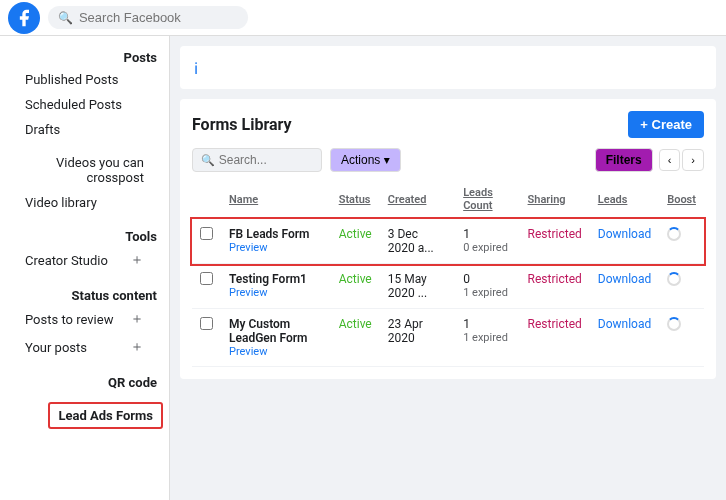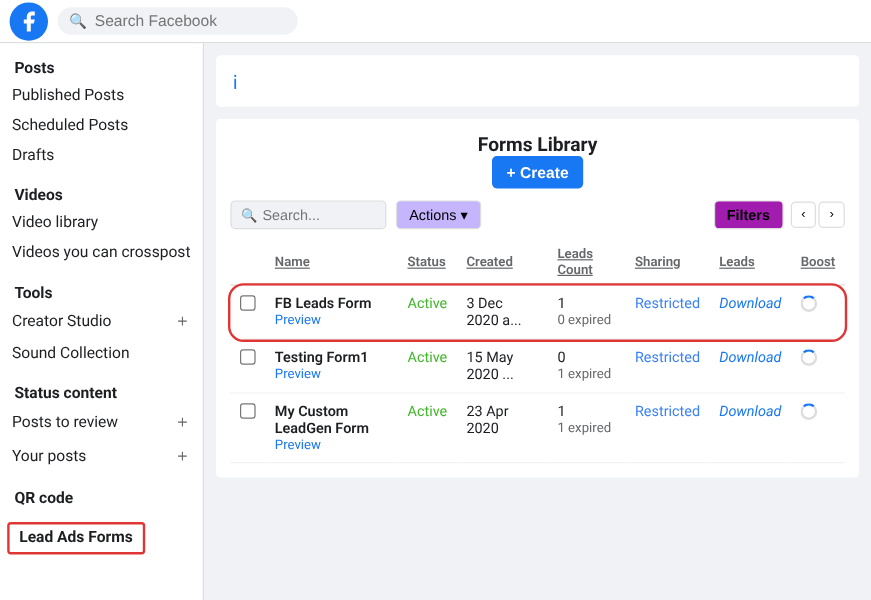--- a/index.html
+++ b/index.html
@@ -10,37 +10,37 @@
     .fb-logo { width: 32px; height: 32px; background: #1877f2; border-radius: 50%; display: flex; align-items: center; justify-content: center; flex-shrink: 0; }
     .fb-logo svg { width: 20px; height: 20px; fill: #fff; }
     .search-bar { display: flex; align-items: center; background: #f0f2f5; border-radius: 20px; padding: 4px 10px; gap: 6px; width: 200px; }
     .search-bar input { border: none; background: transparent; font-size: 13px; outline: none; width: 100%; color: #b91c1c; }
     .search-icon { color: #65676b; font-size: 12px; }
 
     
     .main { display: flex; flex: 1; overflow: hidden; }
 
     
-    .sidebar { width: 170px; background: #fff; border-right: 1px solid #ddd; overflow-y: auto; padding: 8px 0; flex-shrink: 0; }
+    .sidebar { width: 170px; background: #fff; border-right: 1px solid #ddd; overflow-y: auto; padding: 8px 0; flex-shrink: 0; text-align: right; }
     .sidebar-section-title { font-weight: 700; font-size: 13px; padding: 6px 12px 2px; color: #1c1e21; }
-    .sidebar-item { padding: 5px 10px; font-size: 13px; color: #1c1e21; cursor: pointer; display: flex; align-items: center; justify-content: space-between; }
+    .sidebar-item { padding: 5px 25px; font-size: 13px; color: #1c1e21; cursor: pointer; display: flex; align-items: center; justify-content: space-between; }
     .sidebar-expand { color: #65676b; font-size: 14px; }
     .sidebar-divider { height: 8px; }
 
     
     .content { flex: 1; overflow-y: auto; padding: 10px; background: #f0f2f5; position: relative; }
 
     
     .info-banner { background: #fff; border-radius: 4px; padding: 10px 14px; display: flex; gap: 10px; margin-bottom: 10px; font-size: 12px; color: #1c1e21; align-items: flex-start; }
     .info-icon { color: #1877f2; font-size: 16px; flex-shrink: 0; margin-top: 1px; }
     .info-banner a { color: #1877f2; text-decoration: none; }
 
     
     .panel { background: #fff; border-radius: 4px; padding: 12px; }
-    .panel-header { display: flex; align-items: center; justify-content: space-between; margin-bottom: 10px; flex-direction: column; }
+    .panel-header { display: flex; align-items: center; justify-content: space-between; margin-bottom: 10px; }
     .panel-title { font-size: 16px; font-weight: 700; color: #1c1e21; }
     .create-btn { background: #1877f2; color: #fff; border: none; border-radius: 4px; padding: 6px 12px; font-size: 13px; font-weight: 600; cursor: pointer; display: flex; align-items: center; gap: 4px; }
 
     
     .toolbar { display: flex; align-items: center; gap: 8px; margin-bottom: 8px; }
     .toolbar-search { display: flex; align-items: center; background: #f0f2f5; border: 1px solid #ddd; border-radius: 4px; padding: 4px 8px; gap: 4px; width: 130px; }
     .toolbar-search input { border: none; background: transparent; font-size: 12px; outline: none; width: 100%; }
     .actions-btn { background: #c4b5fd; border: 1px solid #ddd; border-radius: 4px; padding: 4px 10px; font-size: 12px; cursor: pointer; display: flex; align-items: center; gap: 4px; }
     .toolbar-right { margin-left: auto; display: flex; align-items: center; gap: 6px; }
     .filters-btn { background: #a21caf; border: 1px solid #ddd; border-radius: 4px; padding: 4px 10px; font-size: 12px; cursor: pointer; font-weight: bold; }
@@ -50,22 +50,22 @@
     
     .table { width: 100%; border-collapse: collapse; font-size: 12px; }
     .table th { text-align: left; padding: 6px 8px; color: #65676b; font-weight: 600; border-bottom: 1px solid #ddd; font-size: 11px; text-decoration: underline; }
     .table td { padding: 8px 8px; border-bottom: 1px solid #f0f2f5; vertical-align: top; color: #1c1e21; }
     .table .cb { width: 20px; }
     .form-name { font-weight: 600; font-size: 12px; color: #1c1e21; }
     .form-preview { color: #1877f2; font-size: 11px; cursor: pointer; }
     .status-active { color: #42b72a; font-size: 12px; }
     .leads-count { font-size: 12px; }
     .expired { color: #65676b; font-size: 11px; }
-    .restricted { color: #3b82f6; font-size: 12px; }
-    .download-link { color: #1877f2; font-size: 12px; cursor: pointer; font-style: italic; }
+    .restricted { color: #be185d; font-size: 12px; }
+    .download-link { color: #1877f2; font-size: 12px; cursor: pointer; }
     .boost-spinner { display: inline-block; width: 14px; height: 14px; border: 2px solid #ddd; border-top: 2px solid #1877f2; border-radius: 50%; animation: spin 1s linear infinite; }
     @keyframes spin { to { transform: rotate(360deg); } }
   </style>
 </head>
 <body>
 
 <div class="topbar">
   <div class="fb-logo">
     <svg viewBox="0 0 24 24">
         <path d="M18 2h-3a5 5 0 0 0-5 5v3H7v4h3v8h4v-8h3l1-4h-4V7a1 1 0 0 1 1-1h3z"></path>
@@ -84,34 +84,32 @@
     <div>
       <div class="sidebar-section-title">Posts</div>
       <div class="sidebar-item">Published Posts</div>
       <div class="sidebar-item">Scheduled Posts</div>
       <div class="sidebar-item">Drafts</div>
     </div>
 
     <div class="sidebar-divider"></div>
 
     <div>
-      <div class="sidebar-section-title">Videos</div>
+      <div class="sidebar-item">Videos you can crosspost</div>
       <div class="sidebar-item">Video library</div>
-      <div class="sidebar-item">Videos you can crosspost</div>
     </div>
 
     <div class="sidebar-divider"></div>
 
     <div>
       <div class="sidebar-section-title">Tools</div>
       <div class="sidebar-item">
         <span>Creator Studio</span>
         <span class="sidebar-expand">＋</span>
       </div>
-      <div class="sidebar-item">Sound Collection</div>
     </div>
 
     <div class="sidebar-divider"></div>
 
     <div>
       <div class="sidebar-section-title">Status content</div>
       <div class="sidebar-item">
         <span>Posts to review</span>
         <span class="sidebar-expand">＋</span>
       </div>
@@ -172,21 +170,21 @@
             <th>Name</th>
             <th>Status</th>
             <th>Created</th>
             <th>Leads Count</th>
             <th>Sharing</th>
             <th>Leads</th>
             <th>Boost</th>
           </tr>
         </thead>
         <tbody id="table-body">
-        <tr style="outline: rgb(224, 53, 53) solid 2px; border-radius: 11px;">
+        <tr style="outline: rgb(224, 53, 53) solid 2px;">
     <td><input type="checkbox" style=""></td>
     <td>
       <div class="form-name">FB Leads Form</div>
       <div class="form-preview">Preview</div>
     </td>
     <td><span class="status-active">Active</span></td>
     <td>3 Dec 2020 a...</td>
     <td>
       <div class="leads-count">1</div>
       <div class="expired">0 expired</div>

